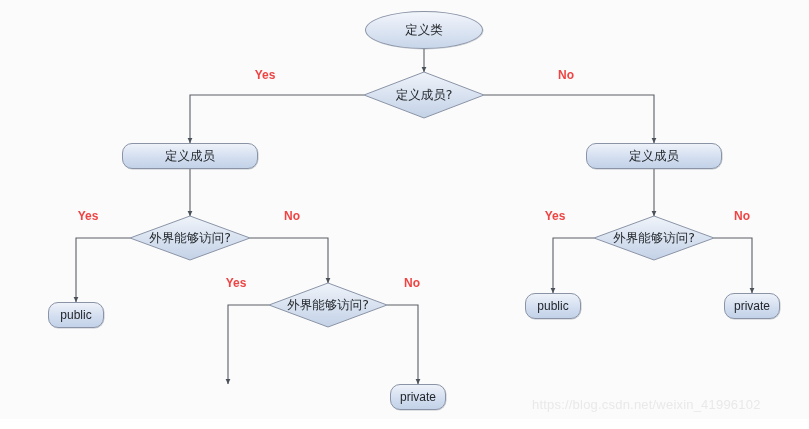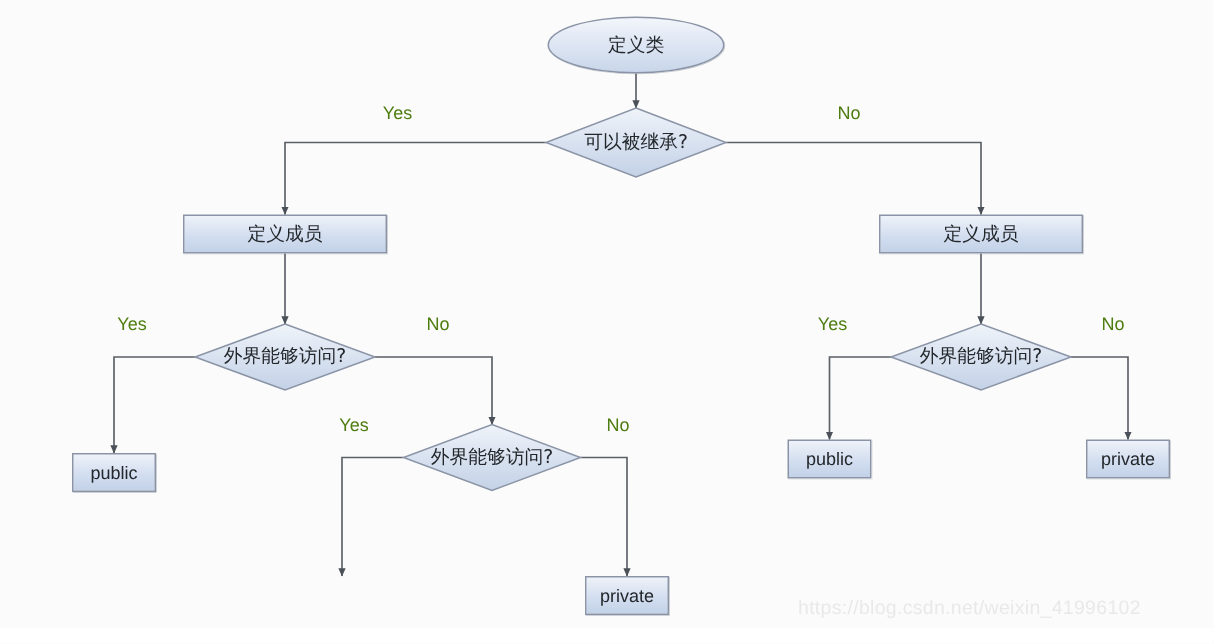--- a/index.html
+++ b/index.html
@@ -23,20 +23,21 @@
     height: 429px;
   }
   .node {
     position: absolute;
     box-sizing: border-box;
     display: flex;
     align-items: center;
     justify-content: center;
     color: #23272b;
     z-index: 3;
+    border-radius: 10px;
   }
   .node-box {
     border: 1px solid #8a94a6;
     background: linear-gradient(to bottom, #eef2f9 0%, #d3def0 55%, #c3d2e8 100%);
     box-shadow: 0.5px 0.5px 0 rgba(120,130,145,0.45);
     font-size: 12px;
   }
   .node-box.cn {
     font-family: "DejaVu Sans", "Liberation Sans", sans-serif;
     font-size: 12.5px;
@@ -56,23 +57,24 @@
     font-size: 12.5px;
     color: #23272b;
     white-space: nowrap;
     transform: translate(-50%, -50%);
     pointer-events: none;
   }
   .edge-label {
     position: absolute;
     z-index: 4;
     font-size: 12px;
-    color: #4d7c0f;
+    color: #ef4444;
     white-space: nowrap;
     transform: translate(-50%, -50%);
+    font-weight: bold;
   }
   .watermark {
     position: absolute;
     z-index: 5;
     font-size: 13px;
     color: #e9e9e9;
     letter-spacing: 0.2px;
     white-space: nowrap;
     user-select: none;
   }
@@ -123,21 +125,21 @@
       <polygon points="190,216 250,238 190,260 130,238" fill="url(#dgrad)"></polygon>
       <polygon points="654,216 714,238 654,260 594,238" fill="url(#dgrad)"></polygon>
       <polygon points="328,283 387,305 328,327 269,305" fill="url(#dgrad)"></polygon>
     </g>
   </svg>
 
   <div class="node node-ellipse" style="left:365px; top:11px; width:118px; height:38px;">
     <span>定义类</span>
   </div>
 
-  <div class="diamond-label" style="left:424px; top:95px;">可以被继承?</div>
+  <div class="diamond-label" style="left:424px; top:95px;">定义成员?</div>
   <div class="diamond-label" style="left:190px; top:238px;">外界能够访问?</div>
   <div class="diamond-label" style="left:654px; top:238px;">外界能够访问?</div>
   <div class="diamond-label" style="left:328px; top:305px;">外界能够访问?</div>
 
   <div class="node node-box cn" style="left:122px; top:143px; width:136px; height:26px;">
     <span>定义成员</span>
   </div>
 
   <div class="node node-box cn" style="left:586px; top:143px; width:136px; height:26px;">
     <span>定义成员</span>

